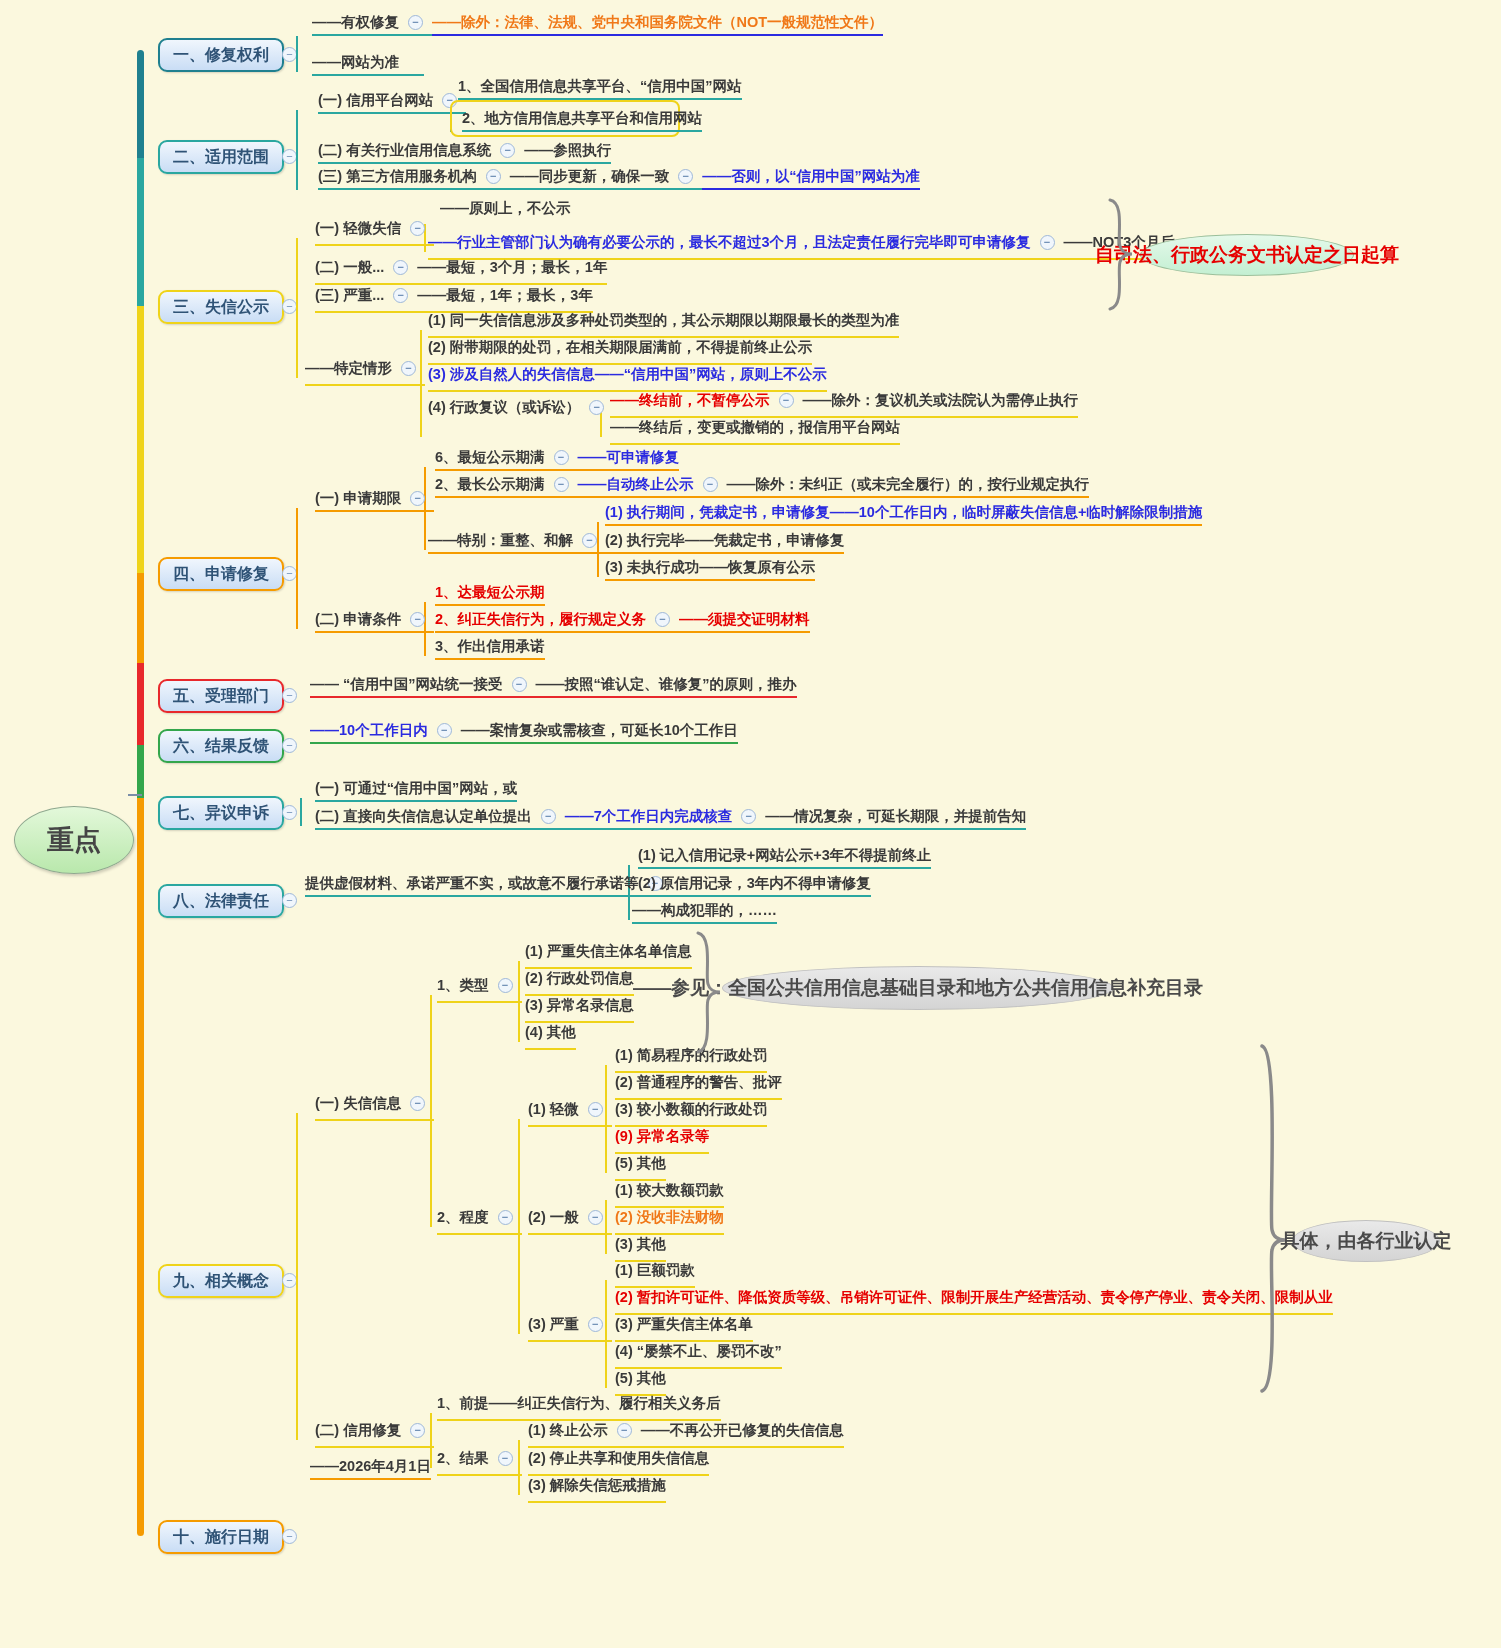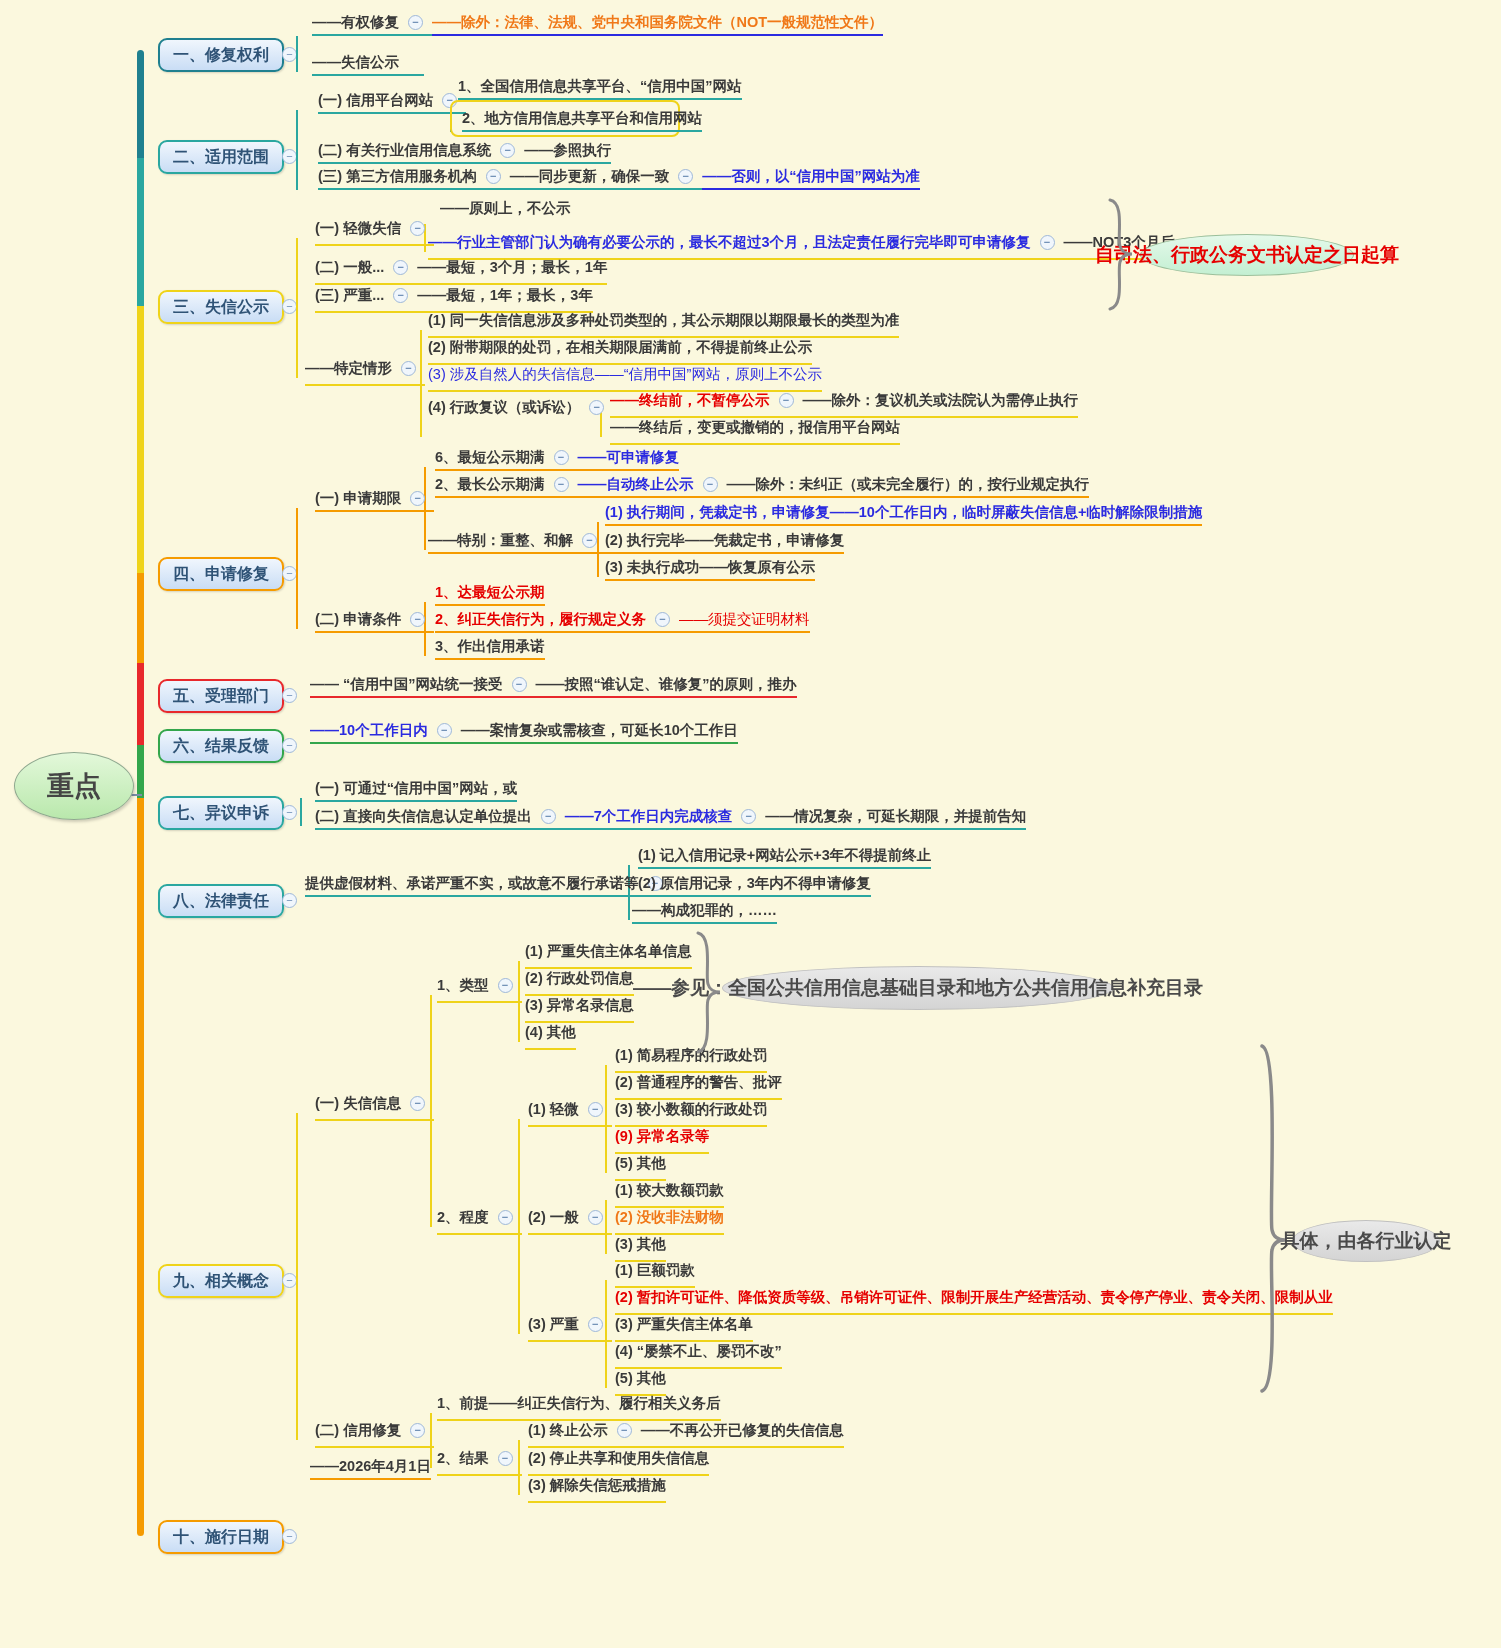--- a/index.html
+++ b/index.html
@@ -14,35 +14,35 @@
   
   .row{position:absolute;display:flex;align-items:flex-end;white-space:nowrap;height:22px;
        font-size:14.5px;font-weight:600;color:#3a3a3a;}
   .ul-teal{border-bottom:2px solid #2aa7a0;padding-bottom:2px}
   .ul-y{border-bottom:2px solid #efd319;padding-bottom:6px}
   .ul-o{border-bottom:2px solid #f59b00;padding-bottom:2px}
   .ul-r{border-bottom:2px solid #e8282c;padding-bottom:2px}
   .ul-g{border-bottom:2px solid #33a64c;padding-bottom:2px}
   .su-teal{border-bottom:2px solid #2aa7a0;padding-bottom:2px;display:inline-flex;align-items:flex-end}
   .su-blue{border-bottom:2px solid #2b2be0;padding-bottom:2px;display:inline-flex;align-items:flex-end}
-  .t-blue{color:#2b2be0}.t-red{color:#e60000}.t-orange{color:#f07818}.bold{font-weight:400}
+  .t-blue{color:#2b2be0}.t-red{color:#e60000}.t-orange{color:#f07818}.bold{font-weight:700}
   
   .mi{width:13px;height:13px;min-width:13px;border-radius:50%;border:1px solid #9fb8d8;background:#f0f6fc;
       color:#6e8fb5;display:inline-flex;align-items:center;justify-content:center;margin:0 9px 2px 9px;}
   .mi::after{content:"−";font-size:11px;line-height:1;}
   .mi-node{position:absolute;margin:0;}
   
   .vl{position:absolute;width:2px;}
   .hl{position:absolute;height:2px;}
   .c-teal{background:#2aa7a0}.c-dteal{background:#1f808f}.c-y{background:#efd319}.c-o{background:#f59b00}
   .c-r{background:#e8282c}.c-g{background:#33a64c}
   .spineseg{position:absolute;left:137px;width:7px;}
   .rtop{border-radius:5px 5px 0 0}.rbot{border-radius:0 0 5px 5px}
   
-  .center-ellipse{position:absolute;left:14px;top:752px;width:118px;height:66px;border-radius:50%;
+  .center-ellipse{position:absolute;left:14px;top:806px;width:118px;height:66px;border-radius:50%;
       background:linear-gradient(#e3f8da,#b9e8ac);border:1.5px solid #8fa88f;display:flex;align-items:center;
       justify-content:center;font-size:27px;font-weight:800;color:#454545;box-shadow:1px 2px 3px rgba(0,0,0,.18);text-align:center;}
   
   .callout{position:absolute;border-radius:50%;display:flex;align-items:center;justify-content:center;
       font-size:19px;font-weight:700;white-space:nowrap;}
   .co-green{background:linear-gradient(#e4f9ea,#c3efd2);border:1px solid #9bbf9b;color:#e60000;}
   .co-gray{background:linear-gradient(#e9e9e9,#d4d4d4);border:1px solid #c0c0c0;color:#4a4a4a;}
   .ybox{position:absolute;border:2px solid #efd319;border-radius:8px;}
   svg.overlay{position:absolute;left:0;top:0;pointer-events:none;}
 </style>
@@ -86,21 +86,21 @@
 
   <div class="vl c-teal" style="left:296px;top:36px;height:36px"></div>
   <div class="row" style="left:312px;top:14px">
     <span class="su-teal">
         <span>——有权修复</span>
         <span class="mi"></span>
       </span>
     <span class="su-blue t-orange">——除外：法律、法规、党中央和国务院文件（NOT一般规范性文件）</span>
   </div>
   <div class="row ul-teal" style="left:312px;top:50px;min-width:112px">
-    <span>——失信公示</span>
+    <span>——网站为准</span>
   </div>
 
   <div class="vl c-teal" style="left:296px;top:110px;height:80px"></div>
   <div class="vl c-teal" style="left:450px;top:96px;height:36px"></div>
   <div class="row ul-teal" style="left:318px;top:88px">
     <span>(一) 信用平台网站</span>
       <span class="mi"></span>
   </div>
   <div class="row ul-teal" style="left:458px;top:74px">
     <span>1、全国信用信息共享平台、“信用中国”网站</span>

